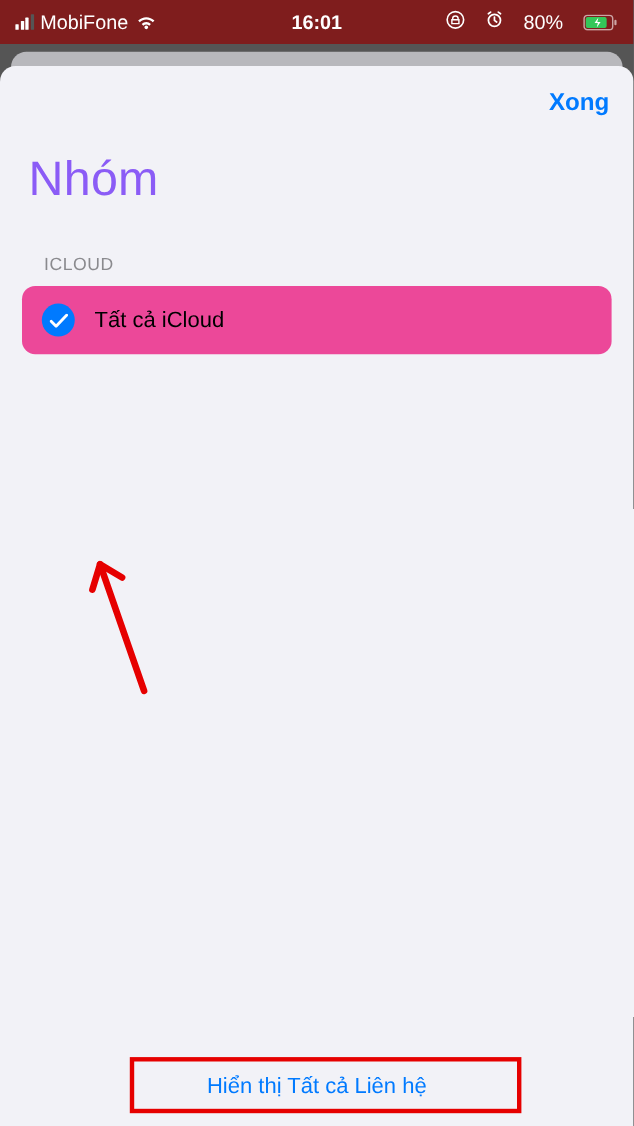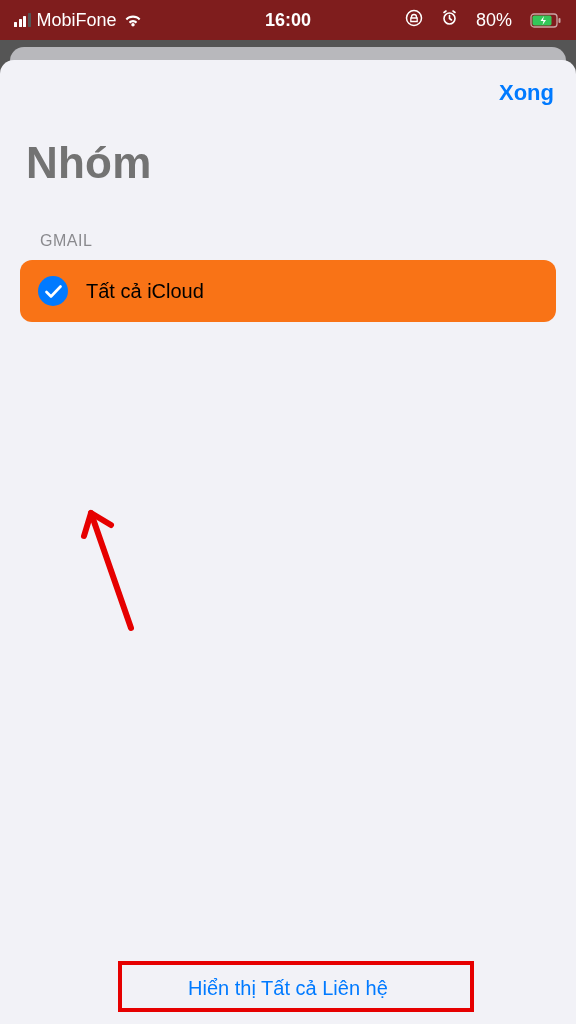--- a/index.html
+++ b/index.html
@@ -90,34 +90,34 @@
       padding: 20px 22px 0 22px;
     }
     .done-btn {
       color: #007aff;
       font-size: 22px;
       font-weight: 600;
       background:none;border:none;cursor:pointer;text-align:right;
     }
     .title {
       font-size: 44px;
-      font-weight: 700;
-      color: #737373;
+      font-weight: 400;
+      color: #8b5cf6;
       padding: 32px 26px 18px 26px;
       letter-spacing: 0.2px;
     }
     .section-header {
       color: #8a8a8e;
       font-size: 16px;
       font-weight: 400;
       padding: 26px 40px 10px 40px;
       letter-spacing: 0.5px;
     }
     .list-row {
-      background: #f97316;
+      background: #ec4899;
       margin: 0 20px;
       border-radius: 12px;
       display: flex;
       align-items: center;
       padding: 16px 18px;
       gap: 18px;
       cursor:pointer;
     }
     .check-circle {
       width: 30px;
@@ -180,21 +180,21 @@
         <span></span>
         <span></span>
     </div>
     <span class="carrier">MobiFone</span>
     <span class="wifi-icon">
       <svg width="20" height="15" viewBox="0 0 20 15">
           <path d="M10 13.5c-.9 0-1.7-.8-1.7-1.7s.8-1.7 1.7-1.7 1.7.8 1.7 1.7-.8 1.7-1.7 1.7zm-4.2-4.6C7 7.7 8.4 7 10 7s3 .7 4.2 1.9l-1.5 1.5C11.9 9.6 11 9.2 10 9.2s-1.9.4-2.7 1.2L5.8 8.9zM2.6 5.7C4.6 3.7 7.2 2.6 10 2.6s5.4 1.1 7.4 3.1l-1.5 1.5C14.3 5.6 12.2 4.8 10 4.8s-4.3.8-5.9 2.4L2.6 5.7z" fill="#fff"></path>
         </svg>
     </span>
   </div>
-  <span class="clock">16:00</span>
+  <span class="clock">16:01</span>
   <div class="status-right">
     <span>
       <svg width="18" height="18" viewBox="0 0 18 18">
           <circle cx="9" cy="9" r="7.5" fill="none" stroke="#fff" stroke-width="1.5"></circle>
           <path d="M6.5 9v-1a2.5 2.5 0 015 0v1M5.8 9h6.4v3.5H5.8z" fill="none" stroke="#fff" stroke-width="1.3"></path>
         </svg>
     </span>
     <span>
       <svg width="17" height="17" viewBox="0 0 17 17">
           <circle cx="8.5" cy="9.5" r="5.5" fill="none" stroke="#fff" stroke-width="1.6"></circle>
@@ -213,21 +213,21 @@
   </div>
 </div>
 
 <div class="sheet-backdrop">
   <div class="sheet">
     <div class="nav-bar">
       <button class="done-btn">Xong</button>
     </div>
     <h1 class="title">Nhóm</h1>
 
-    <div class="section-header">GMAIL</div>
+    <div class="section-header">ICLOUD</div>
     <div class="list-row">
       <div class="check-circle checked">
         <svg width="17" height="13" viewBox="0 0 17 13">
             <path d="M1.5 7l4.5 4.5L15.5 1.5" stroke="#fff" stroke-width="2.6" fill="none" stroke-linecap="round" stroke-linejoin="round"></path>
           </svg>
       </div>
       <span class="row-label">Tất cả iCloud</span>
     </div>
 
 

